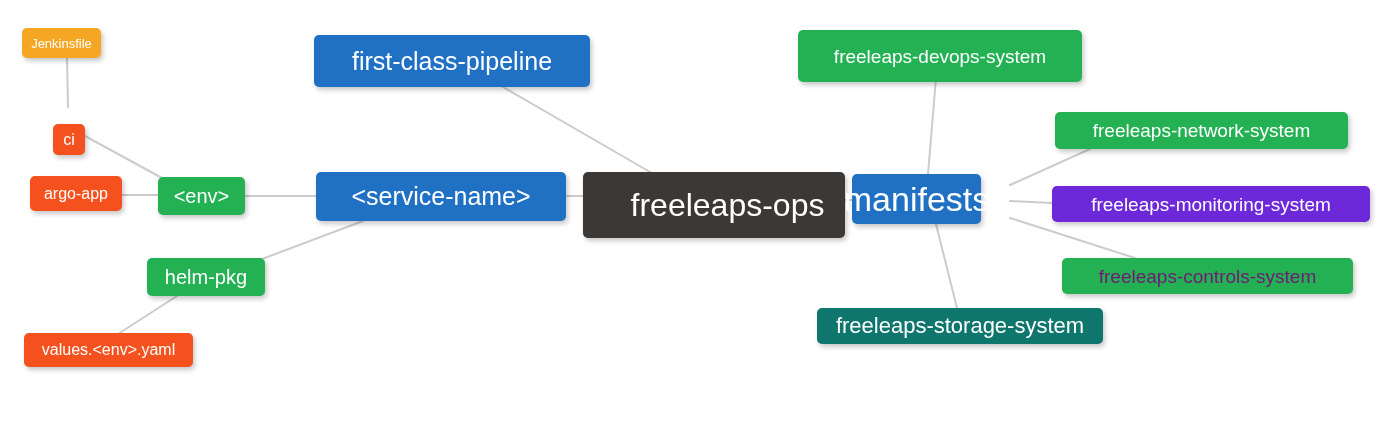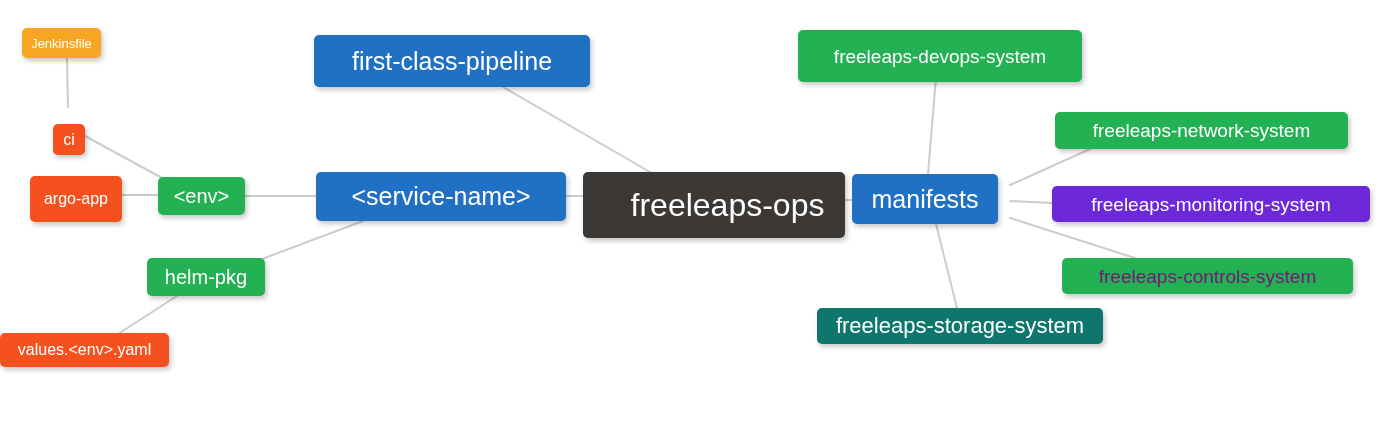--- a/index.html
+++ b/index.html
@@ -61,26 +61,26 @@
       <line x1="928" y1="174" x2="937" y2="66" stroke="#cccccc"></line>
       <line x1="1010" y1="185" x2="1090" y2="149" stroke="#cccccc"></line>
       <line x1="1010" y1="201" x2="1052" y2="203" stroke="#cccccc"></line>
       <line x1="1010" y1="218" x2="1135" y2="258" stroke="#cccccc"></line>
       <line x1="936" y1="224" x2="957" y2="308" stroke="#cccccc"></line>
     </svg>
   <div id="node-layer">
       <div class="node" style="left: 583px; top: 172px; width: 262px; height: 66px; font-size: 32px; background: rgb(59, 56, 54); color: rgb(255, 255, 255); padding-left: 27px;">freeleaps-ops</div>
       <div class="node" style="left: 314px; top: 35px; width: 276px; height: 52px; font-size: 25px; background: rgb(32, 112, 196); color: rgb(255, 255, 255);">first-class-pipeline</div>
       <div class="node" style="left: 316px; top: 172px; width: 250px; height: 49px; font-size: 25px; background: rgb(32, 112, 196); color: rgb(255, 255, 255);">&lt;service-name&gt;</div>
-      <div class="node" style="left: 852px; top: 174px; width: 146px; height: 50px; font-size: 25px; background: rgb(32, 112, 196); color: rgb(255, 255, 255);">manifests</div>
+      <div class="node" style="left: 852px; top: 174px; width: 129px; height: 50px; font-size: 34px; background: rgb(32, 112, 196); color: rgb(255, 255, 255);">manifests</div>
       <div class="node" style="left: 158px; top: 177px; width: 87px; height: 38px; font-size: 20px; background: rgb(36, 177, 84); color: rgb(255, 255, 255);">&lt;env&gt;</div>
       <div class="node" style="left: 147px; top: 258px; width: 118px; height: 38px; font-size: 20px; background: rgb(36, 177, 84); color: rgb(255, 255, 255);">helm-pkg</div>
       <div class="node" style="left: 798px; top: 30px; width: 284px; height: 52px; font-size: 19px; background: rgb(36, 177, 84); color: rgb(255, 255, 255);">freeleaps-devops-system</div>
       <div class="node" style="left: 1055px; top: 112px; width: 293px; height: 37px; font-size: 19px; background: rgb(36, 177, 84); color: rgb(255, 255, 255);">freeleaps-network-system</div>
       <div class="node" style="left: 1052px; top: 186px; width: 318px; height: 36px; font-size: 19px; background: #6d28d9; color: rgb(255, 255, 255);">freeleaps-monitoring-system</div>
       <div class="node" style="left: 1062px; top: 258px; width: 291px; height: 36px; font-size: 19px; background: rgb(36, 177, 84); color: #701a75;">freeleaps-controls-system</div>
       <div class="node" style="left: 817px; top: 308px; width: 286px; height: 36px; font-size: 22px; background: #0f766e; color: rgb(255, 255, 255);">freeleaps-storage-system</div>
       <div class="node" style="left: 53px; top: 124px; width: 32px; height: 31px; font-size: 16px; background: rgb(244, 81, 30); color: rgb(255, 255, 255);">ci</div>
-      <div class="node" style="left: 30px; top: 176px; width: 92px; height: 46px; font-size: 16px; background: rgb(244, 81, 30); color: rgb(255, 255, 255);">argo-app</div>
-      <div class="node" style="left: 0; top: 333px; width: 169px; height: 34px; font-size: 16px; background: rgb(244, 81, 30); color: rgb(255, 255, 255);">values.&lt;env&gt;.yaml</div>
+      <div class="node" style="left: 30px; top: 176px; width: 92px; height: 35px; font-size: 16px; background: rgb(244, 81, 30); color: rgb(255, 255, 255);">argo-app</div>
+      <div class="node" style="left: 24px; top: 333px; width: 169px; height: 34px; font-size: 16px; background: rgb(244, 81, 30); color: rgb(255, 255, 255);">values.&lt;env&gt;.yaml</div>
       <div class="node" style="left: 22px; top: 28px; width: 79px; height: 30px; font-size: 13px; background: rgb(245, 166, 35); color: rgb(255, 255, 255);">Jenkinsfile</div>
     </div>
 </div>
 
 </body></html>

